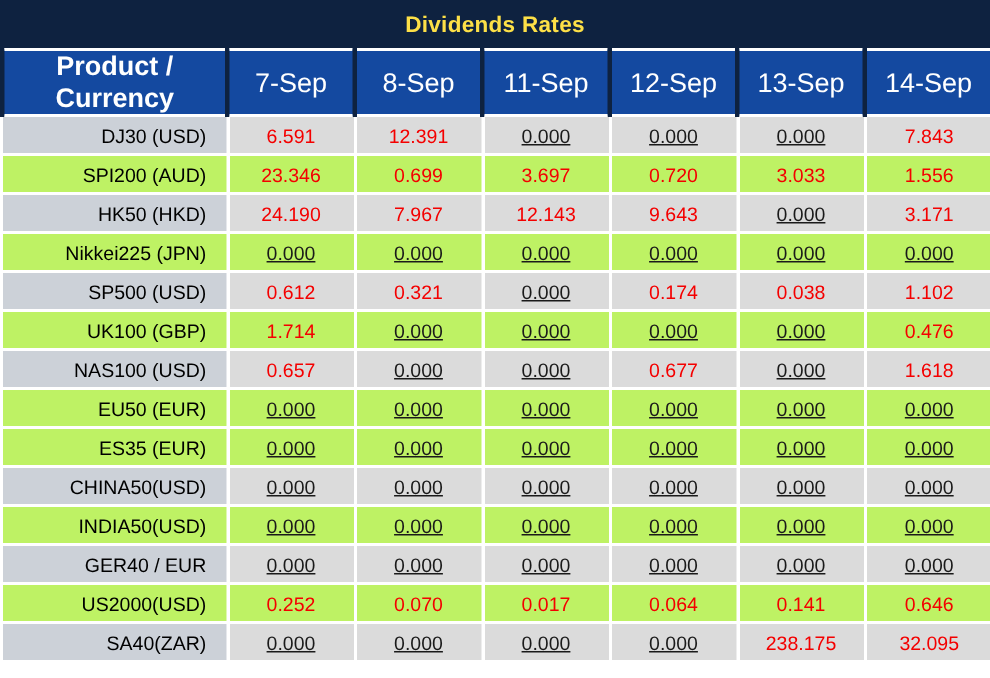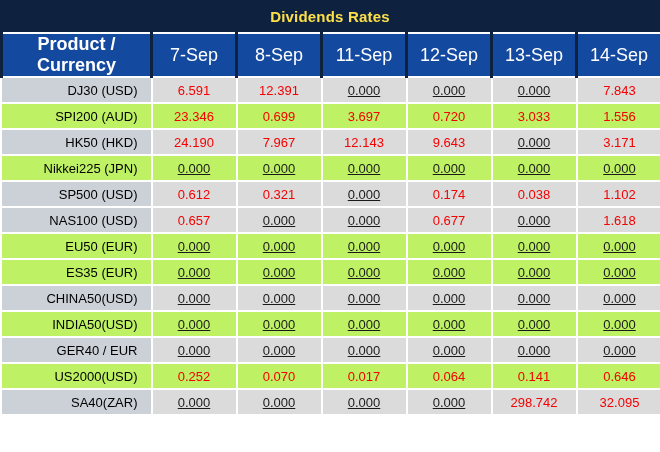--- a/index.html
+++ b/index.html
@@ -138,20 +138,29 @@
       </tr>
       <tr class="row-gray">
         <td class="product-cell">SP500 (USD)</td>
         <td class="value-cell val-red">0.612</td>
         <td class="value-cell val-red">0.321</td>
         <td class="value-cell val-black">0.000</td>
         <td class="value-cell val-red">0.174</td>
         <td class="value-cell val-red">0.038</td>
         <td class="value-cell val-red">1.102</td>
       </tr>
+      <tr class="row-white">
+        <td class="product-cell">UK100 (GBP)</td>
+        <td class="value-cell val-red">1.714</td>
+        <td class="value-cell val-black">0.000</td>
+        <td class="value-cell val-black">0.000</td>
+        <td class="value-cell val-black">0.000</td>
+        <td class="value-cell val-black">0.000</td>
+        <td class="value-cell val-red">0.476</td>
+      </tr>
       <tr class="row-gray">
         <td class="product-cell">NAS100 (USD)</td>
         <td class="value-cell val-red">0.657</td>
         <td class="value-cell val-black">0.000</td>
         <td class="value-cell val-black">0.000</td>
         <td class="value-cell val-red">0.677</td>
         <td class="value-cell val-black">0.000</td>
         <td class="value-cell val-red">1.618</td>
       </tr>
       <tr class="row-white">
@@ -207,17 +216,17 @@
         <td class="value-cell val-red">0.064</td>
         <td class="value-cell val-red">0.141</td>
         <td class="value-cell val-red">0.646</td>
       </tr>
       <tr class="row-gray">
         <td class="product-cell">SA40(ZAR)</td>
         <td class="value-cell val-black">0.000</td>
         <td class="value-cell val-black">0.000</td>
         <td class="value-cell val-black">0.000</td>
         <td class="value-cell val-black">0.000</td>
-        <td class="value-cell val-red">298.742</td>
+        <td class="value-cell val-red">238.175</td>
         <td class="value-cell val-red">32.095</td>
       </tr>
     </tbody>
 </table>
 
 </body></html>

